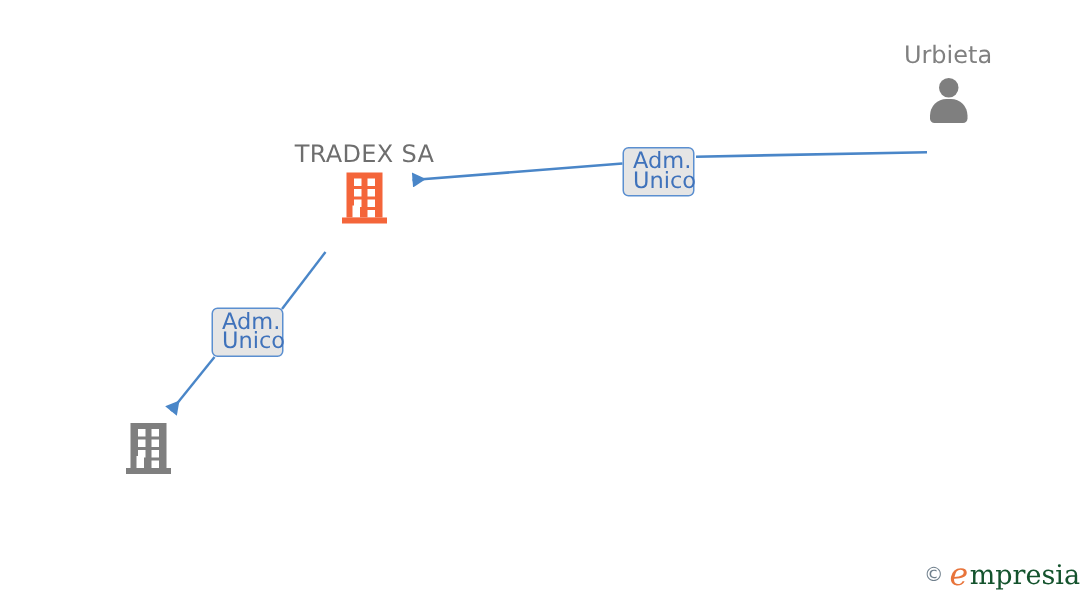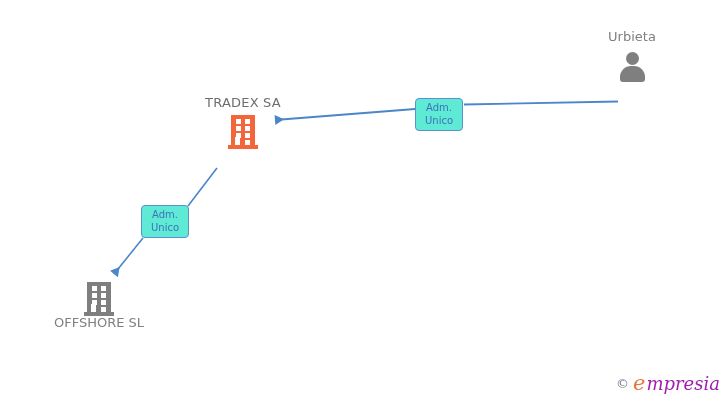--- a/index.html
+++ b/index.html
@@ -24,21 +24,21 @@
     width: 728px;
     height: 400px;
   }
 
   
   .node {
     position: absolute;
     text-align: center;
   }
   .node-label {
-    font-size: 13px;
+    font-size: 16px;
     line-height: 13px;
     color: #808080;
     white-space: nowrap;
   }
   .node-label.bold {
     font-weight: normal;
     color: #6e6e6e;
     letter-spacing: 0.2px;
   }
 
@@ -106,25 +106,25 @@
     width: 25px;
     height: 16px;
     background: currentColor;
     border-radius: 11px 11px 3px 3px;
   }
 
   
   .rel-box {
     position: absolute;
     box-sizing: border-box;
-    background: #5eead4;
+    background: #e5e5e5;
     border: 1px solid #5b8fd0;
     border-radius: 4px;
     color: #3f72bb;
-    font-size: 10px;
+    font-size: 15px;
     line-height: 13px;
     text-align: center;
     padding: 2px 6px 3px 6px;
     white-space: nowrap;
   }
 
   
   #watermark {
     position: absolute;
     right: 8px;
@@ -140,23 +140,22 @@
   }
   .wm-e {
     font-family: "DejaVu Serif", "Liberation Serif", serif;
     font-style: italic;
     font-size: 21px;
     color: #e8743b;
     line-height: 1;
   }
   .wm-rest {
     font-family: "DejaVu Serif", "Liberation Serif", serif;
-    font-style: italic;
     font-size: 18px;
-    color: #a21caf;
+    color: #14532d;
     line-height: 1;
     margin-left: -3px;
   }
 </style>
 </head>
 <body>
 
 <div id="canvas">
 
   <svg id="edges" viewBox="0 0 728 400" xmlns="http://www.w3.org/2000/svg">
@@ -197,21 +196,20 @@
       <div class="bld-win" style="left:8px;  top:4px;"></div>
       <div class="bld-win" style="left:17px; top:4px;"></div>
       <div class="bld-win" style="left:8px;  top:11px;"></div>
       <div class="bld-win" style="left:17px; top:11px;"></div>
       <div class="bld-win" style="left:8px;  top:18px;"></div>
       <div class="bld-win" style="left:17px; top:18px;"></div>
       <div class="bld-win" style="left:17px; top:25px;"></div>
       <div class="bld-door"></div>
       <div class="bld-base"></div>
     </div>
-    <div class="node-label">OFFSHORE SL</div>
   </div>
 
   <div class="node" style="left:572px; top:30px; width:120px;">
     <div class="node-label">Urbieta</div>
     <div class="person" style="margin-top:9px;">
       <div class="prs-head"></div>
       <div class="prs-body"></div>
     </div>
   </div>
 

